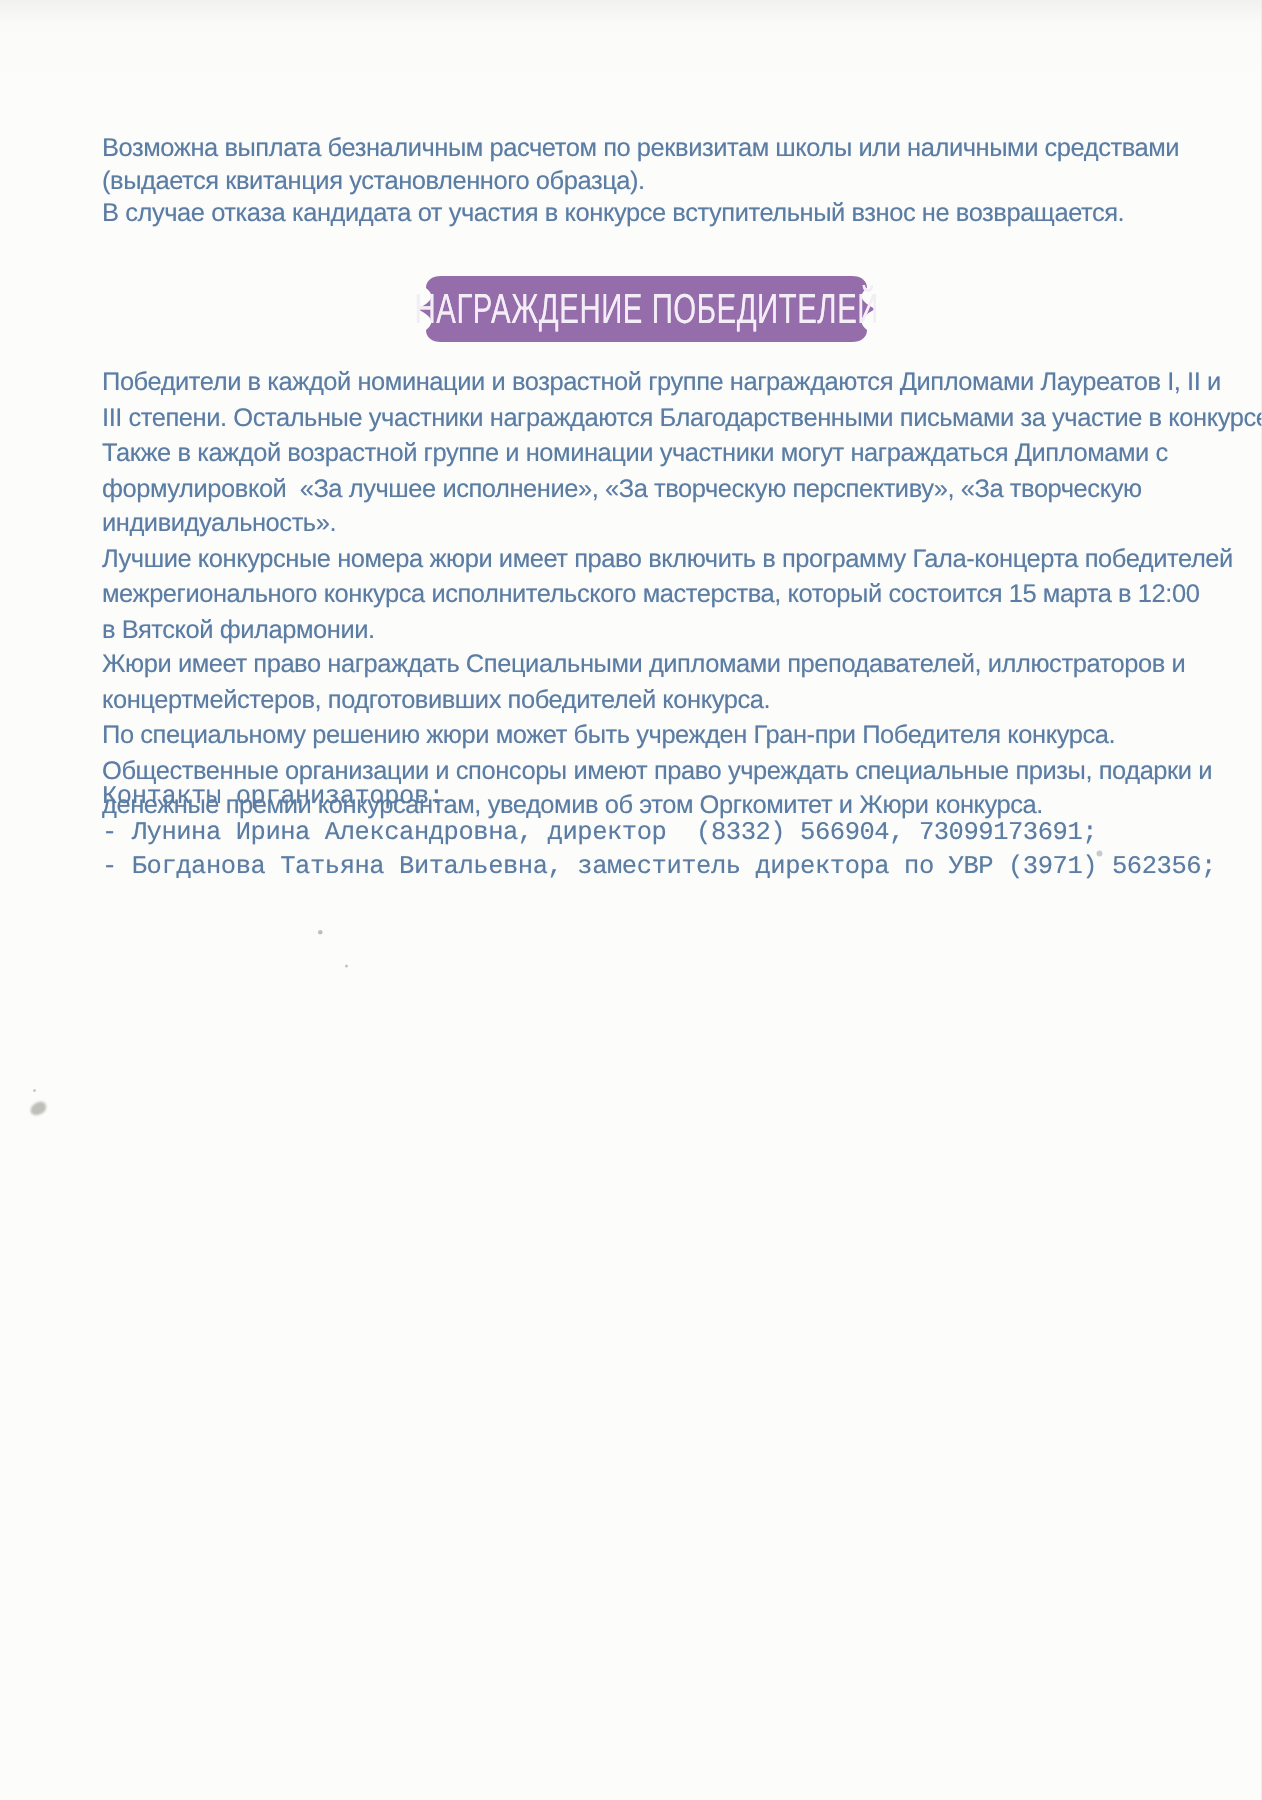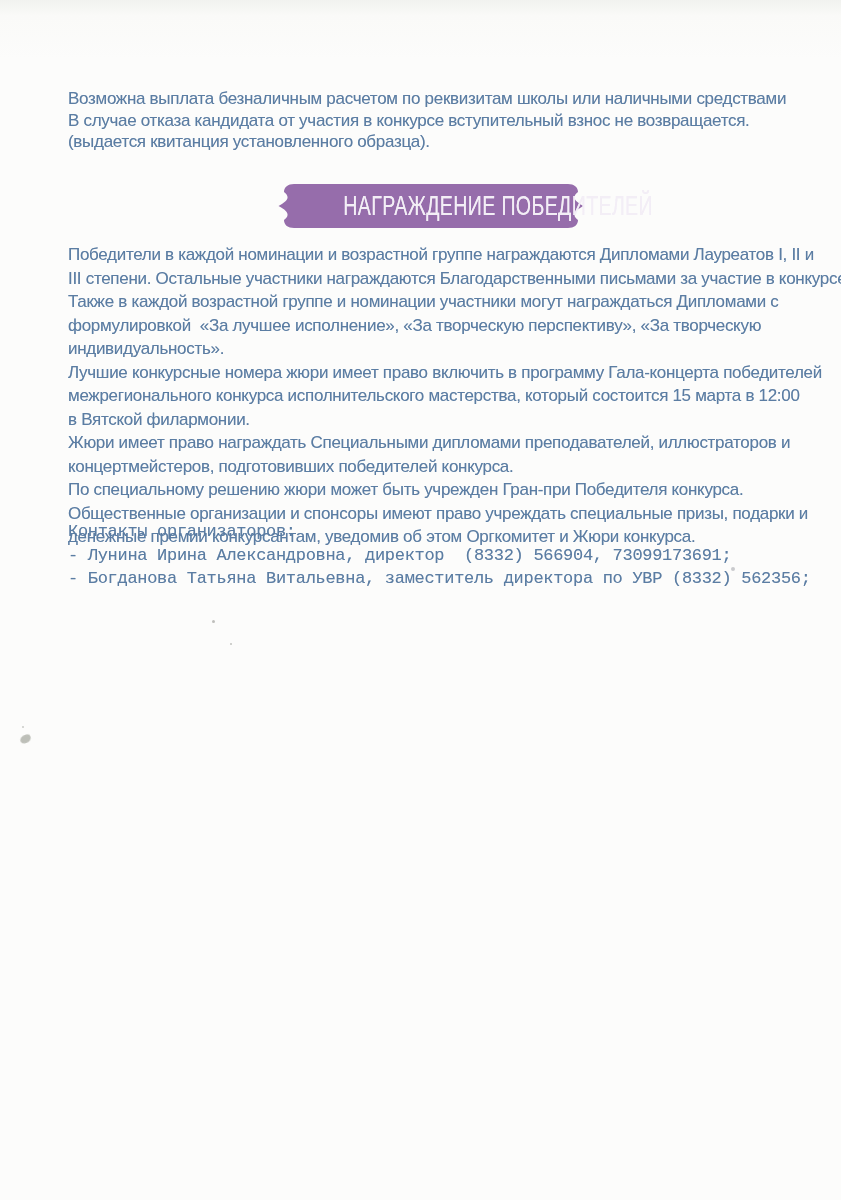--- a/index.html
+++ b/index.html
@@ -29,20 +29,21 @@
   .contacts .line { line-height: 23.5px; }
 
   .badge {
     position: absolute;
     left: 277px;
     top: 183px;
     width: 308px;
     height: 46px;
     display: flex;
     align-items: center;
+    justify-content: center;
   }
   .badge svg { position: absolute; top: 0; left: 0; width: 100%; height: 100%; }
   .badge-label {
     position: relative;
     z-index: 1;
     color: #f3eef6;
     font-size: 28px;
     font-weight: 400;
     letter-spacing: 0.5px;
     white-space: nowrap;
@@ -64,22 +65,22 @@
   .speck-d { left: 22px; top: 726px; width: 2px; height: 2px; background: #cacbc7; }
   .speck-e { left: 731px; top: 567px; width: 4px; height: 4px; background: #b4b6ba; opacity: .7; filter: blur(0.4px); }
 </style>
 </head>
 <body>
 
 <div class="page">
 
   <div class="textblock intro">
     <div class="line">Возможна выплата безналичным расчетом по реквизитам школы или наличными средствами</div>
+    <div class="line">(выдается квитанция установленного образца).</div>
     <div class="line">В случае отказа кандидата от участия в конкурсе вступительный взнос не возвращается.</div>
-    <div class="line">(выдается квитанция установленного образца).</div>
   </div>
 
   <div class="badge">
     <svg viewBox="0 0 308 46" preserveAspectRatio="none">
       <path d="M 17 1 H 291 C 297 1 301 4 301 9 C 296 13 295 17 306.5 23 C 295 29 296 33 301 37 C 301 42 297 45 291 45 H 17 C 11 45 7 42 7 37 C 12 33 13 29 1.5 23 C 13 17 12 13 7 9 C 7 4 11 1 17 1 Z" fill="#966dab"></path>
     </svg>
     <span class="badge-label">НАГРАЖДЕНИЕ ПОБЕДИТЕЛЕЙ</span>
   </div>
 
   <div class="textblock bodytext">
@@ -94,21 +95,21 @@
     <div class="line">Жюри имеет право награждать Специальными дипломами преподавателей, иллюстраторов и</div>
     <div class="line">концертмейстеров, подготовивших победителей конкурса.</div>
     <div class="line">По специальному решению жюри может быть учрежден Гран-при Победителя конкурса.</div>
     <div class="line">Общественные организации и спонсоры имеют право учреждать специальные призы, подарки и</div>
     <div class="line">денежные премии конкурсантам, уведомив об этом Оргкомитет и Жюри конкурса.</div>
   </div>
 
   <div class="textblock contacts">
     <div class="line">Контакты организаторов:</div>
     <div class="line">- Лунина Ирина Александровна, директор  (8332) 566904, 73099173691;</div>
-    <div class="line">- Богданова Татьяна Витальевна, заместитель директора по УВР (8332) 562356;</div>
+    <div class="line">- Богданова Татьяна Витальевна, заместитель директора по УВР (3971) 562356;</div>
   </div>
 
   <div class="speck speck-a"></div>
   <div class="speck speck-b"></div>
   <div class="speck speck-c"></div>
   <div class="speck speck-d"></div>
   <div class="speck speck-e"></div>
 
 </div>
 

